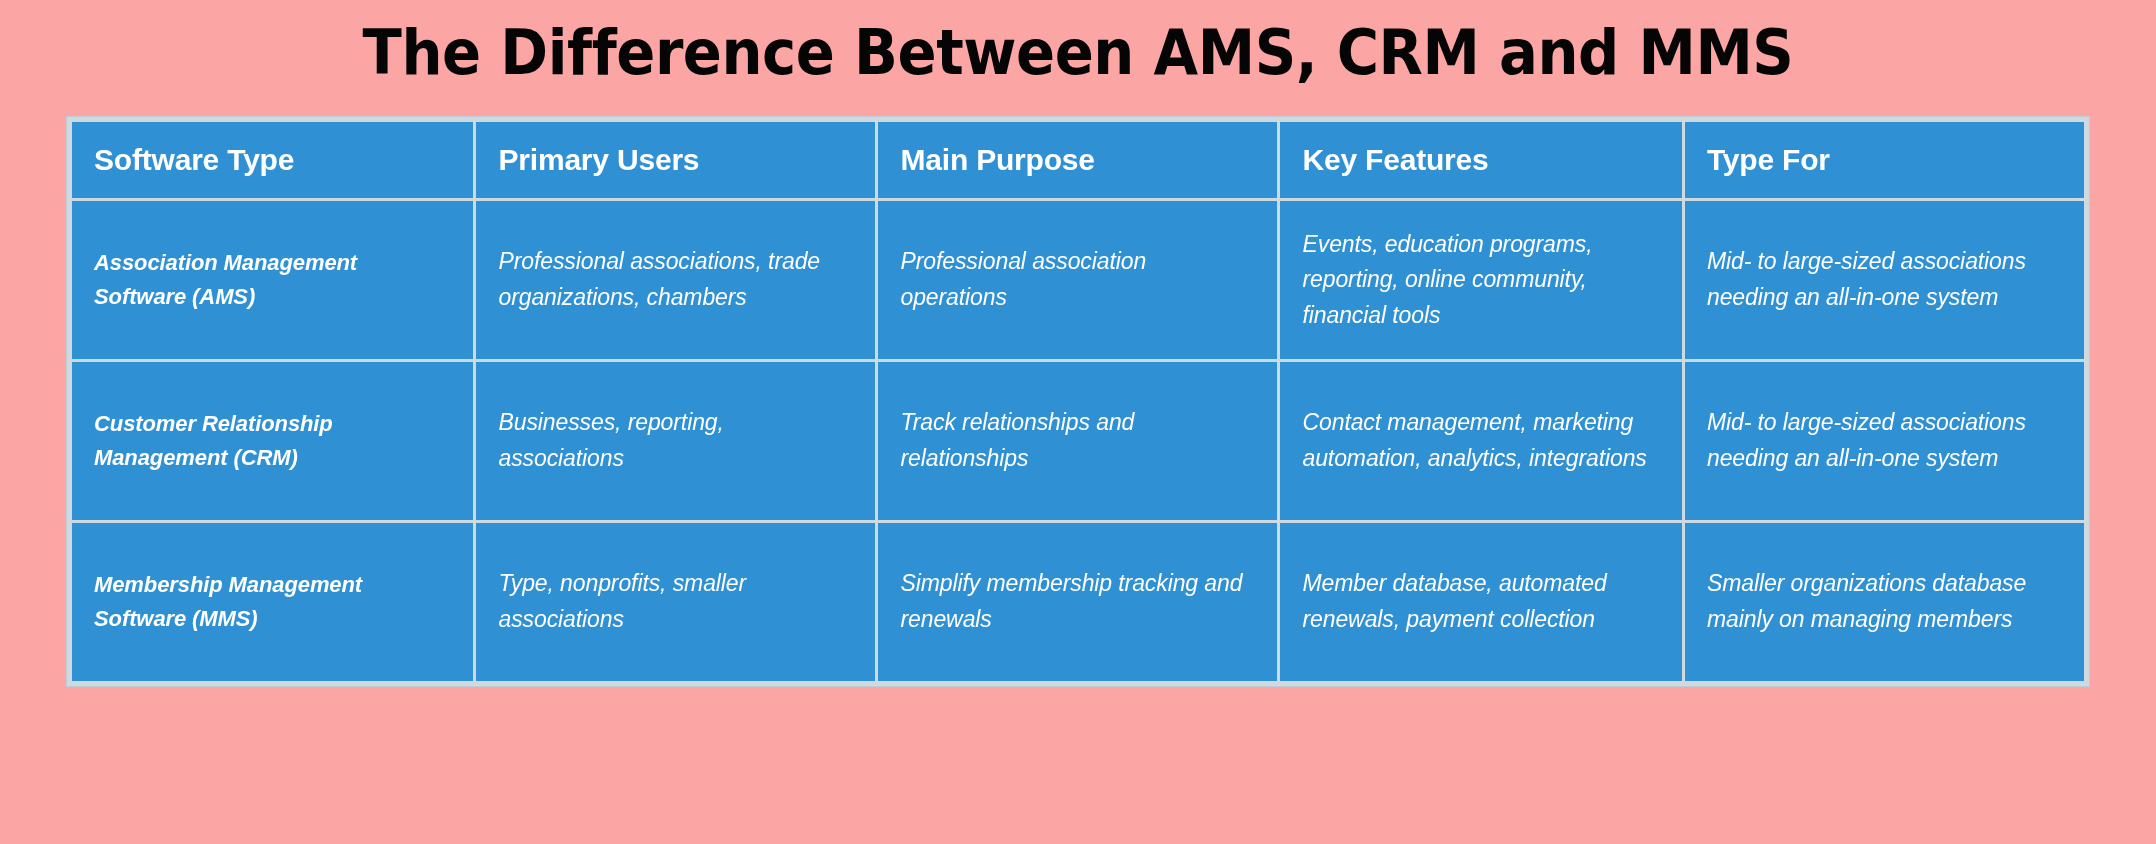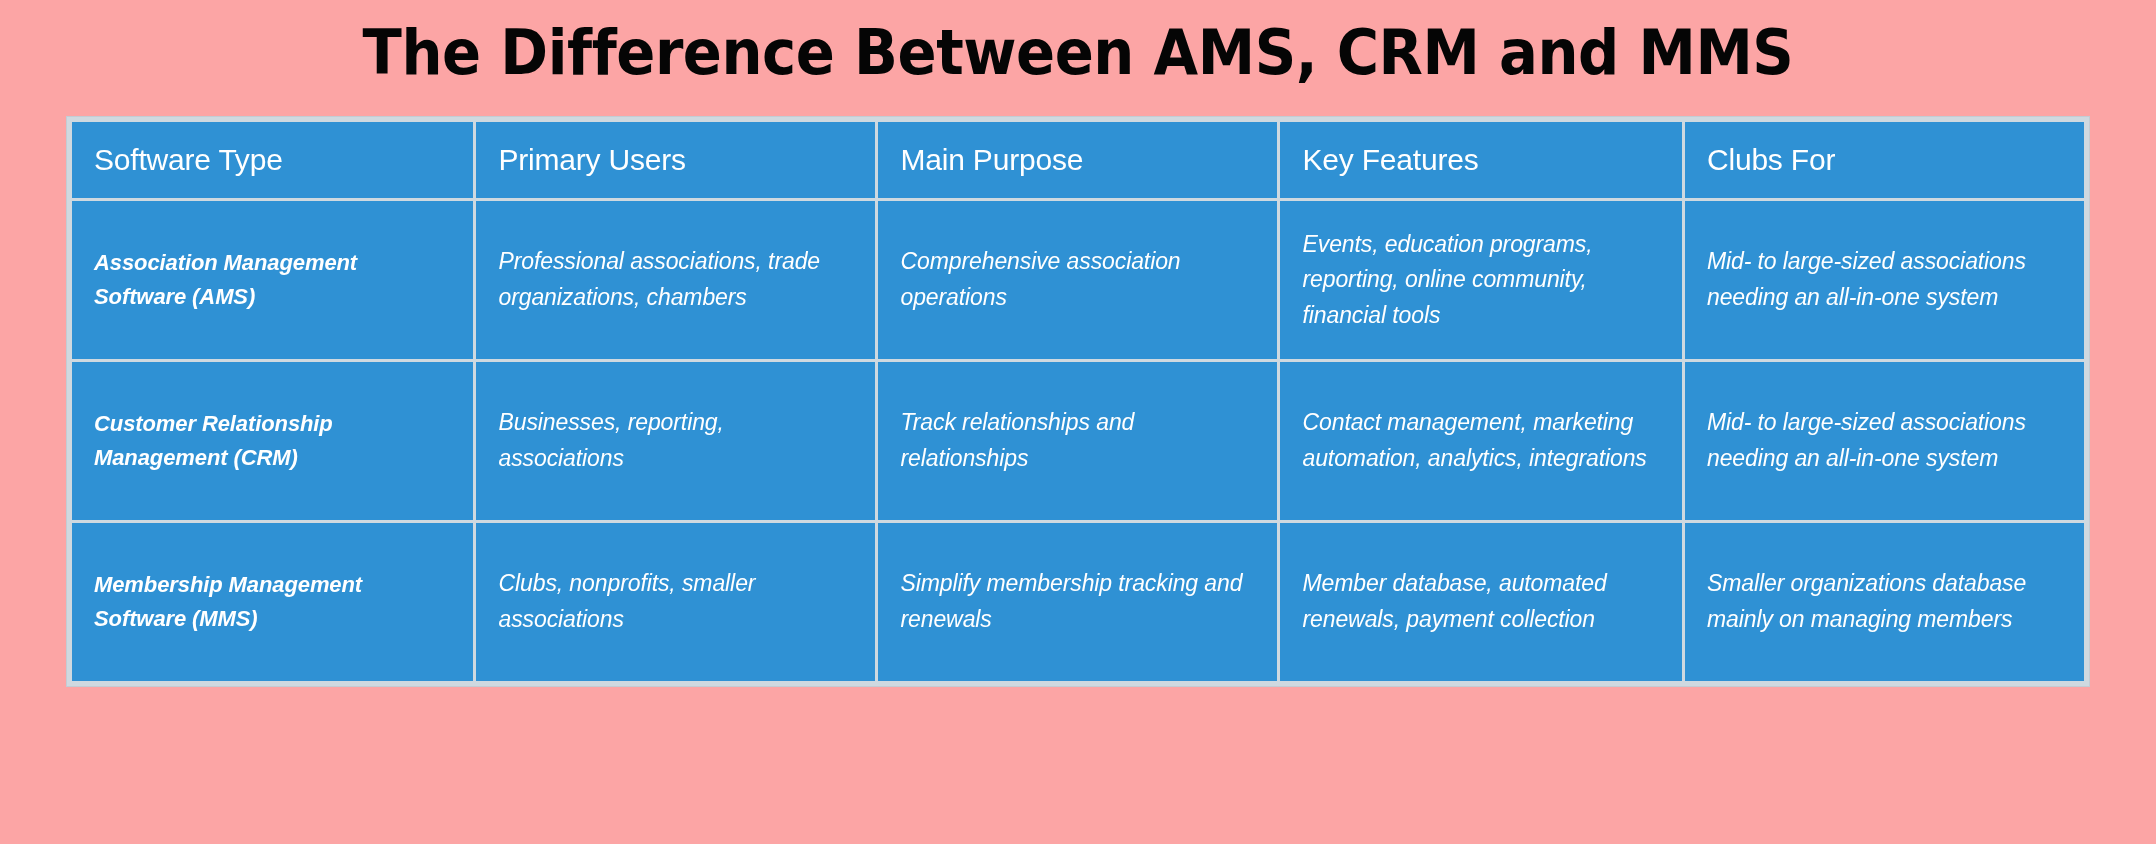--- a/index.html
+++ b/index.html
@@ -65,21 +65,21 @@
 
   
   col.c0 { width: 16.1%; }
   col.c1 { width: 16.0%; }
   col.c2 { width: 16.0%; }
   col.c3 { width: 16.1%; }
   col.c4 { width: 16.0%; }
 
   thead th {
     font-size: 30px;
-    font-weight: normal;
+    font-weight: bold;
     line-height: 1.2;
     height: 63px;
     padding-top: 18px;
     padding-bottom: 18px;
     letter-spacing: -0.2px;
   }
 
   td.type-cell {
     font-size: 22px;
     font-weight: bold;
@@ -111,41 +111,41 @@
           <col class="c2">
           <col class="c3">
           <col class="c4">
       </colgroup>
       <thead>
         <tr>
           <th>Software Type</th>
           <th>Primary Users</th>
           <th>Main Purpose</th>
           <th>Key Features</th>
-          <th>Clubs For</th>
+          <th>Type For</th>
         </tr>
       </thead>
       <tbody>
         <tr>
           <td class="type-cell">Association Management Software (AMS)</td>
           <td class="body-cell">Professional associations, trade organizations, chambers</td>
-          <td class="body-cell">Comprehensive association operations</td>
+          <td class="body-cell">Professional association operations</td>
           <td class="body-cell">Events, education programs, reporting, online community, financial tools</td>
           <td class="body-cell">Mid- to large-sized associations needing an all-in-one system</td>
         </tr>
         <tr>
           <td class="type-cell">Customer Relationship Management (CRM)</td>
           <td class="body-cell">Businesses, reporting, associations</td>
           <td class="body-cell">Track relationships and relationships</td>
           <td class="body-cell">Contact management, marketing automation, analytics, integrations</td>
           <td class="body-cell">Mid- to large-sized associations needing an all-in-one system</td>
         </tr>
         <tr>
           <td class="type-cell">Membership Management Software (MMS)</td>
-          <td class="body-cell">Clubs, nonprofits, smaller associations</td>
+          <td class="body-cell">Type, nonprofits, smaller associations</td>
           <td class="body-cell">Simplify membership tracking and renewals</td>
           <td class="body-cell">Member database, automated renewals, payment collection</td>
           <td class="body-cell">Smaller organizations database mainly on managing members</td>
         </tr>
       </tbody>
     </table>
   </div>
 
 </div>
 

